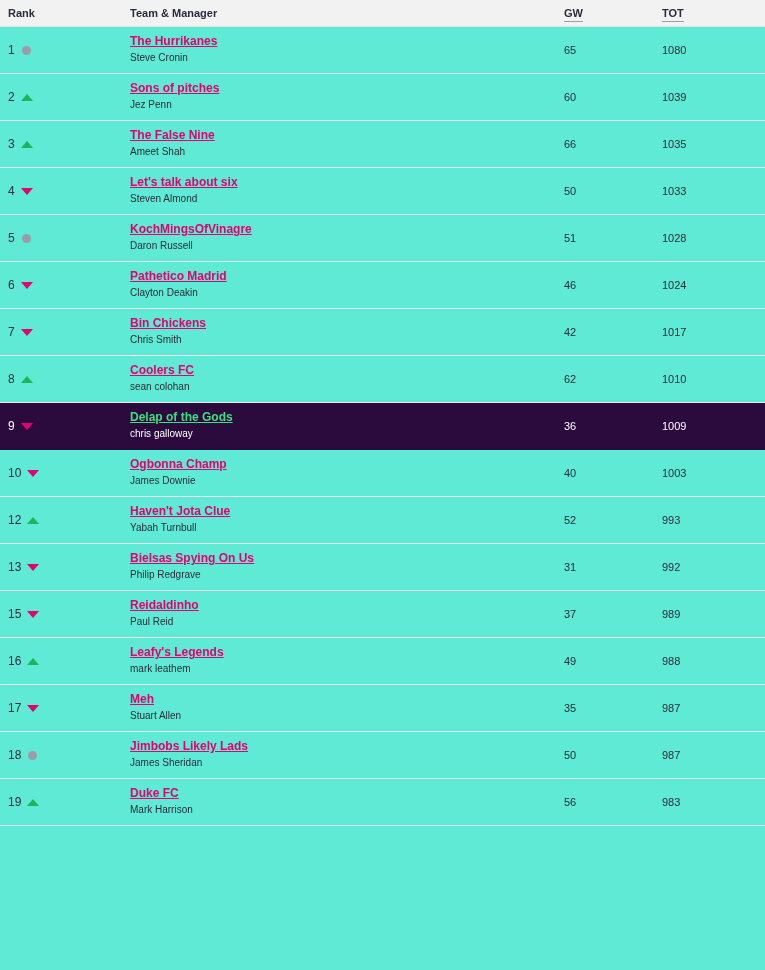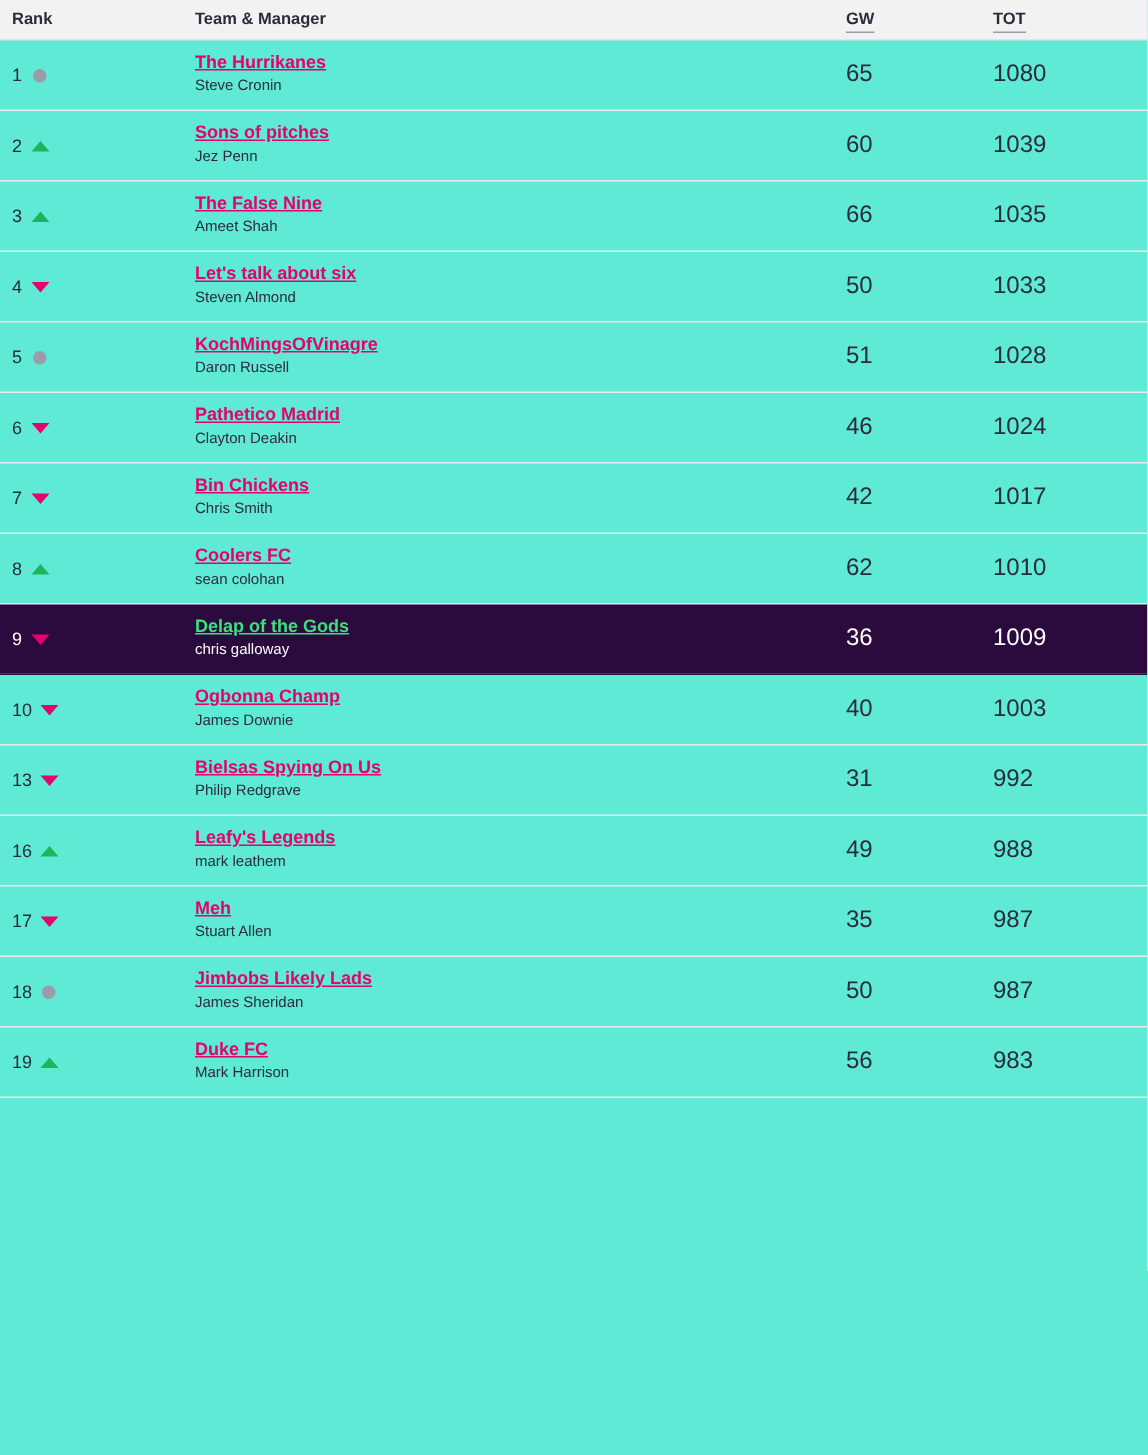--- a/index.html
+++ b/index.html
@@ -100,21 +100,21 @@
     line-height: 15px;
     margin-bottom: 2px;
   }
   .manager-name {
     display: block;
     color: #2b2b3c;
     font-size: 10px;
     line-height: 14px;
   }
   td.gw-cell, td.tot-cell {
-    font-size: 16px;
+    font-size: 11px;
     color: #2b2b3c;
   }
   tr.highlight {
     background: #2b0a3d;
     border-bottom: 1px solid #2b0a3d;
   }
   tr.highlight td { color: #ffffff; }
   tr.highlight .team-name { color: #3ce07e; }
   tr.highlight .manager-name { color: #ffffff; }
   tr.highlight .rank-num { color: #ffffff; }
@@ -225,27 +225,45 @@
         <tr>
           <td class="rank-cell"><span class="rank-num">10</span><span class="mv down"></span></td>
           <td class="team-cell">
             <a class="team-name" href="#">Ogbonna Champ</a>
             <span class="manager-name">James Downie</span>
           </td>
           <td class="gw-cell">40</td>
           <td class="tot-cell">1003</td>
         </tr>
         <tr>
+          <td class="rank-cell"><span class="rank-num">12</span><span class="mv up"></span></td>
+          <td class="team-cell">
+            <a class="team-name" href="#">Haven't Jota Clue</a>
+            <span class="manager-name">Yabah Turnbull</span>
+          </td>
+          <td class="gw-cell">52</td>
+          <td class="tot-cell">993</td>
+        </tr>
+        <tr>
           <td class="rank-cell"><span class="rank-num">13</span><span class="mv down"></span></td>
           <td class="team-cell">
             <a class="team-name" href="#">Bielsas Spying On Us</a>
             <span class="manager-name">Philip Redgrave</span>
           </td>
           <td class="gw-cell">31</td>
           <td class="tot-cell">992</td>
+        </tr>
+        <tr>
+          <td class="rank-cell"><span class="rank-num">15</span><span class="mv down"></span></td>
+          <td class="team-cell">
+            <a class="team-name" href="#">Reidaldinho</a>
+            <span class="manager-name">Paul Reid</span>
+          </td>
+          <td class="gw-cell">37</td>
+          <td class="tot-cell">989</td>
         </tr>
         <tr>
           <td class="rank-cell"><span class="rank-num">16</span><span class="mv up"></span></td>
           <td class="team-cell">
             <a class="team-name" href="#">Leafy's Legends</a>
             <span class="manager-name">mark leathem</span>
           </td>
           <td class="gw-cell">49</td>
           <td class="tot-cell">988</td>
         </tr>

